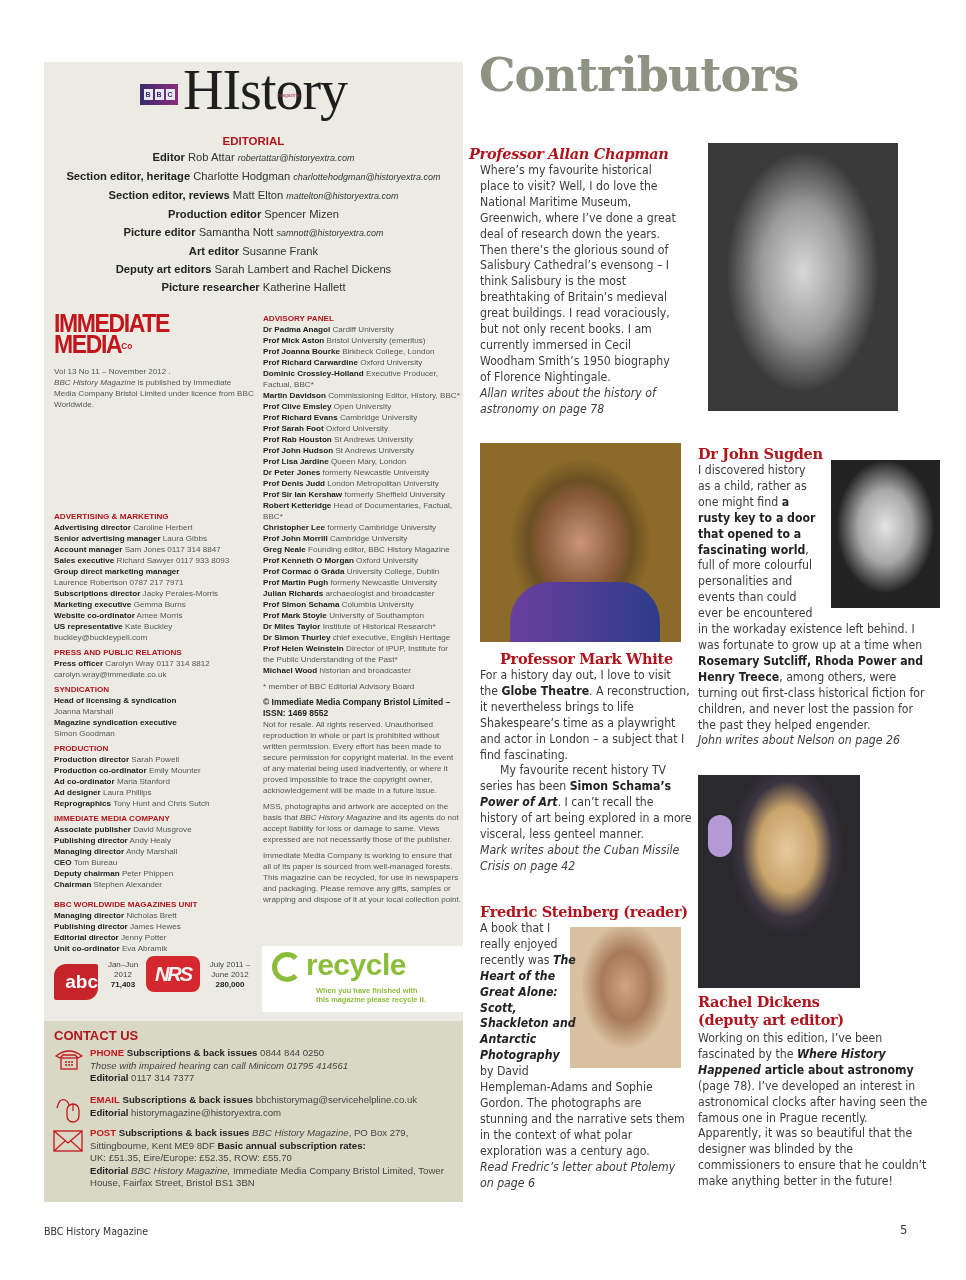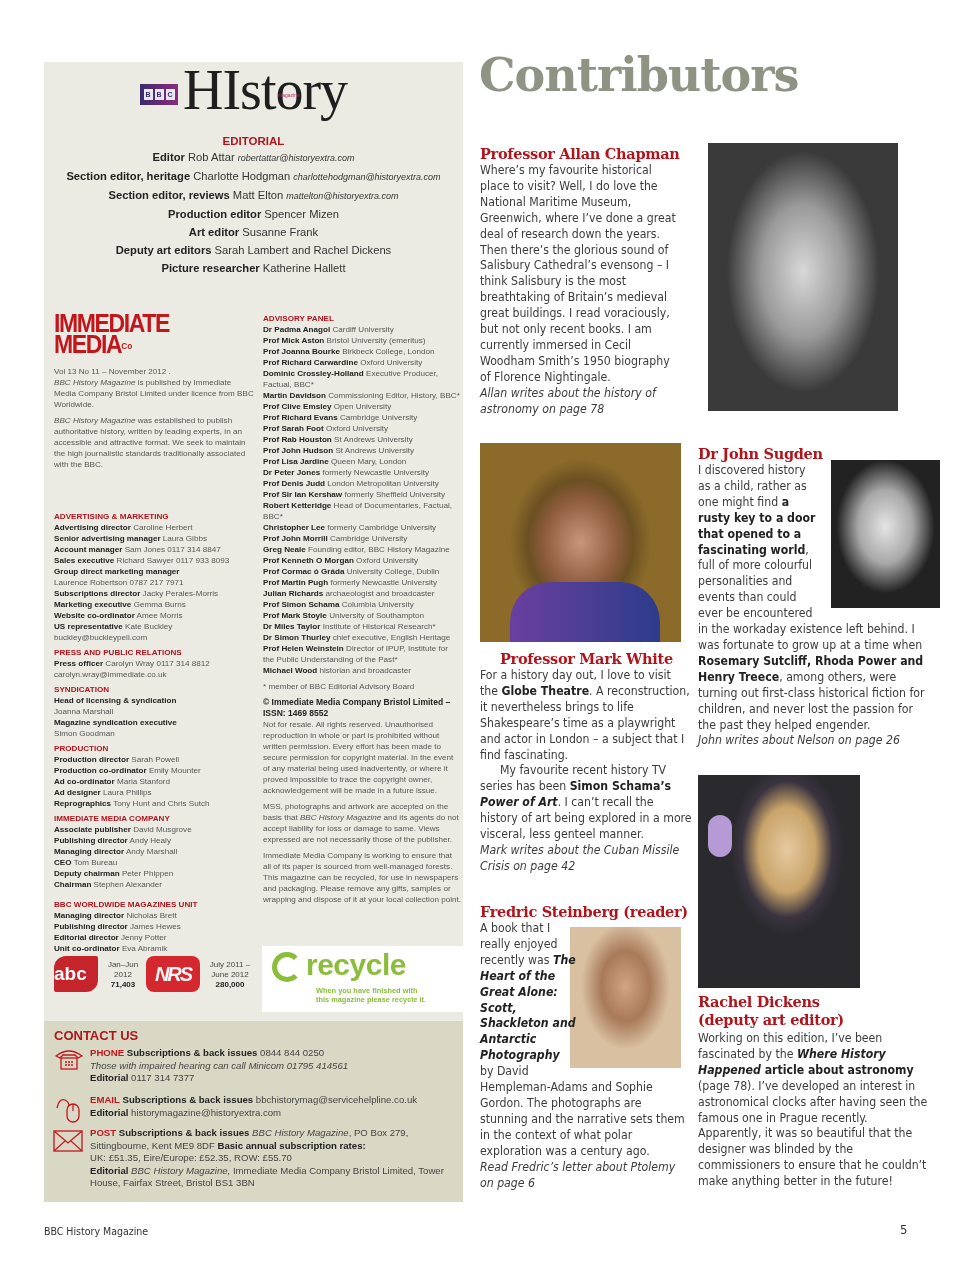--- a/index.html
+++ b/index.html
@@ -23,21 +23,21 @@
   .imm-logo { position: absolute; left: 54px; top: 313px; font-family: "Liberation Sans", sans-serif; font-weight: bold; color: #c3161c; font-size: 25px; line-height: 21px; letter-spacing: -1.5px; transform: scaleX(0.92); transform-origin: left top; }
   .imm-logo sup { font-size: 9px; letter-spacing: 0; vertical-align: top; position: relative; top: 2px; }
 
   .col-small { position: absolute; font-family: "Liberation Sans", sans-serif; font-size: 8.1px; line-height: 11px; color: #555; }
   .col-small b { color: #222; }
   .col-small .sh { color: #b0151d; font-weight: bold; margin-top: 4px; }
   .col-small p { margin-bottom: 5px; }
   .col-small .row { white-space: nowrap; }
 
   .stats { position: absolute; left: 54px; top: 948px; width: 200px; height: 50px; font-family: "Liberation Sans", sans-serif; font-size: 8px; color: #444; }
-  .abc-logo { position:absolute; left:0; top:8px; width:44px; height:36px; background:#c5242b; border-radius: 12px 2px 12px 2px; color:#fff; font: bold 19px "Liberation Sans", sans-serif; line-height:36px; text-align:left; }
+  .abc-logo { position:absolute; left:0; top:16px; width:44px; height:36px; background:#c5242b; border-radius: 12px 2px 12px 2px; color:#fff; font: bold 19px "Liberation Sans", sans-serif; line-height:36px; text-align:right; }
   .abc-txt { position:absolute; left:50px; top:12px; width:38px; text-align:center; line-height:10px; }
   .nrs-logo { position:absolute; left:92px; top:8px; width:54px; height:36px; background:#d4282e; border-radius: 8px; color:#f4f4f4; font: bold italic 20px "Liberation Sans", sans-serif; line-height:36px; text-align:center; letter-spacing:-2px; }
   .nrs-txt { position:absolute; left:150px; top:12px; width:52px; text-align:center; line-height:10px; }
   .recycle { position:absolute; left:262px; top:946px; width:240px; height:66px; background:#fff; }
   .recycle .r-icon { position:absolute; left:10px; top:6px; width:30px; height:30px; border:5px solid #8cbd3a; border-radius:50%; border-right-color: transparent; }
   .recycle .r-word { position:absolute; left:44px; top:2px; font: bold 30px "Liberation Sans", sans-serif; color:#8cbd3a; letter-spacing:-0.5px; }
   .recycle .r-sub { position:absolute; left:54px; top:40px; font: bold 7.4px "Liberation Sans", sans-serif; color:#8cbd3a; line-height:9px; }
 
   .contact-hd { position:absolute; left:54px; top:1028px; color:#b0151d; font: bold 13px "Liberation Sans", sans-serif; }
   .c-icon { position:absolute; }
@@ -80,33 +80,33 @@
   <div class="history-word">HIstory</div>
   <div class="mag-word">magazine</div>
 </div>
 
 <div class="editorial">
   <div class="hd">EDITORIAL</div>
   <div><b>Editor</b> <span>Rob Attar</span> <i>robertattar@historyextra.com</i></div>
   <div><b>Section editor, heritage</b> <span>Charlotte Hodgman</span> <i>charlottehodgman@historyextra.com</i></div>
   <div><b>Section editor, reviews</b> <span>Matt Elton</span> <i>mattelton@historyextra.com</i></div>
   <div><b>Production editor</b> <span>Spencer Mizen</span></div>
+  <div><b>Picture editor</b> <span>Samantha Nott</span> <i>samnott@historyextra.com</i></div>
   <div><b>Art editor</b> <span>Susanne Frank</span></div>
   <div><b>Deputy art editors</b> <span>Sarah Lambert and Rachel Dickens</span></div>
   <div><b>Picture researcher</b> <span>Katherine Hallett</span></div>
 </div>
 
 <div class="imm-logo">
   <div>IMMEDIATE</div>
   <div><span>MEDIA</span><sup>Co</sup></div>
 </div>
 
 <div class="col-small" style="left:54px; top:366px; width:200px;">
   <p><span>Vol 13 No 11 – November 2012 .</span><br><i>BBC History Magazine</i><span> is published by Immediate Media Company Bristol Limited under licence from BBC Worldwide.</span></p>
-  <p><i>BBC History Magazine</i><span> was established to publish authoritative history, written by leading experts, in an accessible and attractive format. We seek to maintain the high journalistic standards traditionally associated with the BBC.</span></p>
 </div>
 
 <div class="col-small" style="left:54px; top:489px; width:205px;margin-top:22px;" id="dept-list">
     <div class="sh" style="margin-top: 0px;">ADVERTISING &amp; MARKETING</div>
     <div class="row"><b>Advertising director</b> <span>Caroline Herbert</span></div>
     <div class="row"><b>Senior advertising manager</b> <span>Laura Gibbs</span></div>
     <div class="row"><b>Account manager</b> <span>Sam Jones 0117 314 8847</span></div>
     <div class="row"><b>Sales executive</b> <span>Richard Sawyer 0117 933 8093</span></div>
     <div class="row"><b>Group direct marketing manager</b><span></span></div>
     <div class="row"><b></b><span>Laurence Robertson 0787 217 7971</span></div>
@@ -241,21 +241,21 @@
   <line x1="29" y1="21" x2="18" y2="11" stroke="#c3161c" stroke-width="1.1"></line>
 </svg>
 <div class="c-block" style="top:1127px; width:370px;">
   <div><span class="red">POST</span> <b>Subscriptions &amp; back issues</b> <i>BBC History Magazine</i><span>, PO Box 279, Sittingbourne, Kent ME9 8DF </span><b>Basic annual subscription rates:</b></div>
   <div>UK: £51.35, Eire/Europe: £52.35, ROW: £55.70</div>
   <div><b>Editorial</b> <i>BBC History Magazine,</i><span> Immediate Media Company Bristol Limited, Tower House, Fairfax Street, Bristol BS1 3BN</span></div>
 </div>
 
 <div class="title">Contributors</div>
 
-<div class="name" style="left:480px; top:145px;">Professor Allan Chapman</div>
+<div class="name" style="left:469px; top:145px;font-style:italic;">Professor Allan Chapman</div>
 <div class="body-txt" style="left:480px; top:163px; width:200px;">
   <span>Where’s my favourite historical place to visit? Well, I do love the National Maritime Museum, Greenwich, where I’ve done a great deal of research down the years. Then there’s the glorious sound of Salisbury Cathedral’s evensong – I think Salisbury is the most breathtaking of Britain’s medieval great buildings. I read voraciously, but not only recent books. I am currently immersed in Cecil Woodham Smith’s 1950 biography of Florence Nightingale.</span><br><i>Allan writes about the history of astronomy on page 78</i>
 </div>
 <div class="photo ph-chapman"></div>
 
 <div class="photo ph-white">
     <div class="scarf"></div>
   </div>
 <div class="name" style="left:500px; top:650px;">Professor Mark White</div>
 <div class="body-txt" style="left:480px; top:668px; width:212px;">

